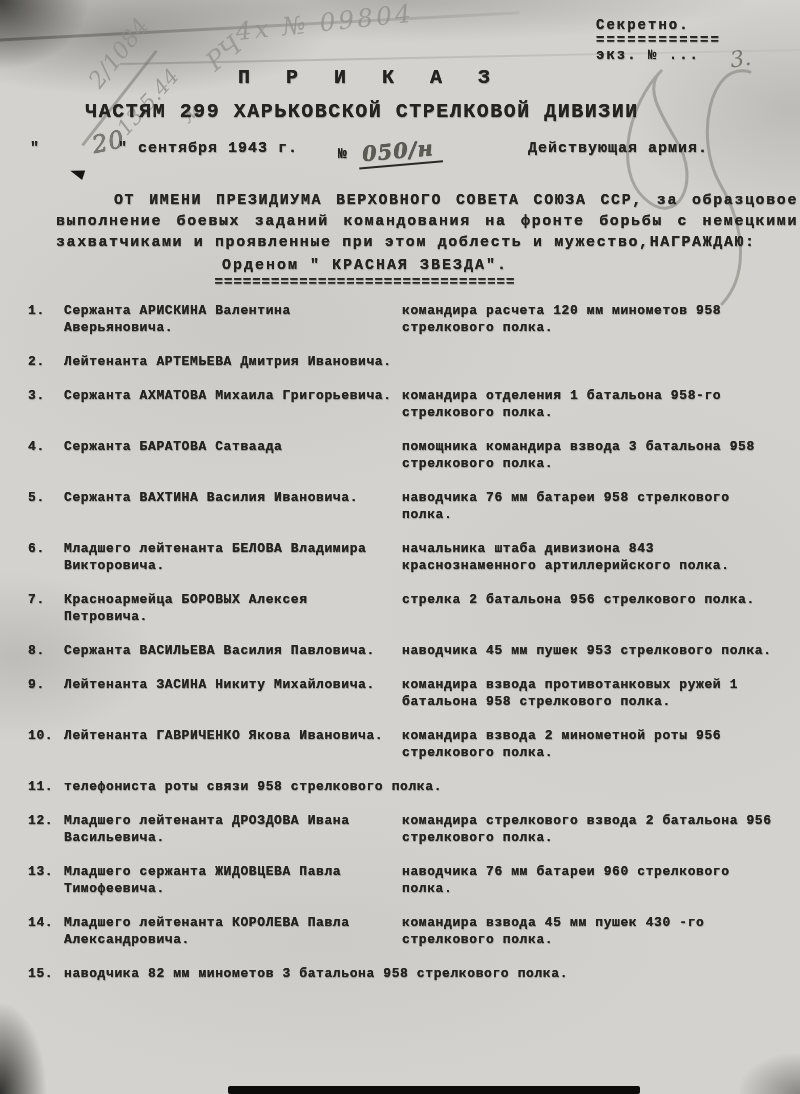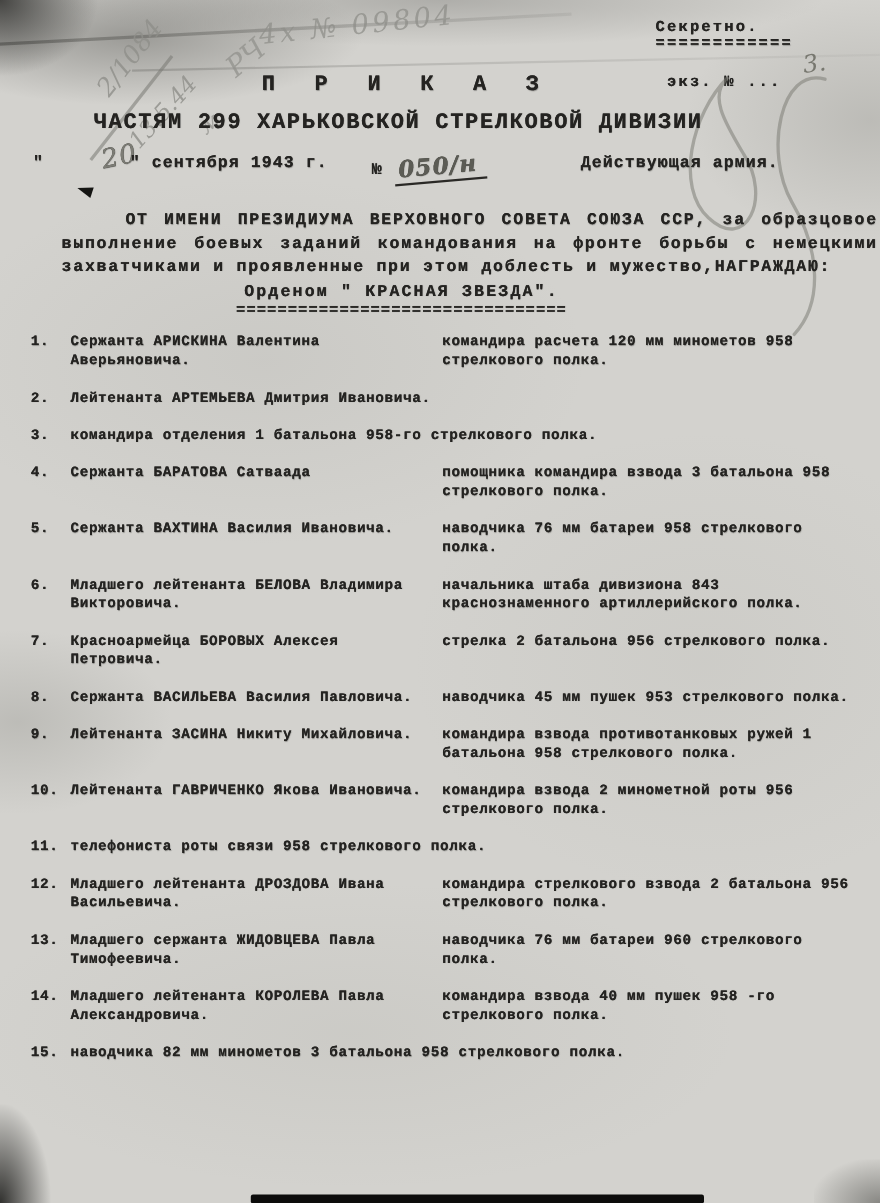--- a/index.html
+++ b/index.html
@@ -33,21 +33,21 @@
     background:radial-gradient(ellipse at 0% 100%, rgba(20,20,18,.85), transparent 72%);}
   .shade-botright{position:absolute;right:0;bottom:0;width:60px;height:40px;
     background:radial-gradient(ellipse at 100% 100%, rgba(60,60,56,.5), transparent 75%);}
   .bottom-bar{position:absolute;left:228px;top:1086px;width:412px;height:8px;background:#0c0c0b;border-radius:2px;}
 
   
   .ink{font-weight:700;text-shadow:0 0 .6px rgba(32,32,28,.85),.4px .5px .8px rgba(32,32,28,.35);}
   .pencil{color:#8f8f8a;font-family:"DejaVu Serif",serif;font-style:italic;font-weight:400;}
 
   .secret{position:absolute;left:596px;top:18px;font-size:14px;letter-spacing:2px;line-height:15px;}
-  .secret .copy{margin-top:20px;text-align:center;}
+  .secret .copy{margin-top:0;}
   .hw-copy-no{position:absolute;left:730px;top:46px;font-size:22px;transform:rotate(-8deg);color:#77776f;}
 
   .hw-top{position:absolute;left:235px;top:8px;font-size:25px;letter-spacing:3px;transform:rotate(-6deg);opacity:.75;}
   .hw-left1{position:absolute;left:78px;top:40px;font-size:23px;transform:rotate(-52deg);opacity:.8;}
   .hw-left2{position:absolute;left:108px;top:90px;font-size:21px;transform:rotate(-48deg);opacity:.8;}
   .hw-left3{position:absolute;left:205px;top:38px;font-size:26px;transform:rotate(-40deg);opacity:.7;}
   .hw-left4{position:absolute;left:182px;top:100px;font-size:22px;transform:rotate(-35deg);opacity:.7;}
   .hw-slash{position:absolute;left:118px;top:38px;width:2.5px;height:120px;background:rgba(120,120,114,.55);transform:rotate(38deg);}
 
   .title{position:absolute;left:0;top:66px;width:740px;text-align:center;font-size:20px;letter-spacing:12px;}
@@ -129,20 +129,21 @@
         <span class="num">1.</span>
         <span class="name">Сержанта АРИСКИНА Валентина Аверьяновича.</span>
         <span class="role">командира расчета 120 мм минометов 958 стрелкового полка.</span>
       </div>
     <div class="entry ink">
         <span class="num">2.</span>
         <span class="name">Лейтенанта АРТЕМЬЕВА Дмитрия Ивановича.</span>
       </div>
     <div class="entry ink">
         <span class="num">3.</span>
+        <span class="name">Сержанта АХМАТОВА Михаила Григорьевича.</span>
         <span class="role">командира отделения 1 батальона 958-го стрелкового полка.</span>
       </div>
     <div class="entry ink">
         <span class="num">4.</span>
         <span class="name">Сержанта БАРАТОВА Сатваада</span>
         <span class="role">помощника командира взвода 3 батальона 958 стрелкового полка.</span>
       </div>
     <div class="entry ink">
         <span class="num">5.</span>
         <span class="name">Сержанта ВАХТИНА Василия Ивановича.</span>
@@ -183,21 +184,21 @@
         <span class="role">командира стрелкового взвода 2 батальона 956 стрелкового полка.</span>
       </div>
     <div class="entry ink">
         <span class="num">13.</span>
         <span class="name">Младшего сержанта ЖИДОВЦЕВА Павла Тимофеевича.</span>
         <span class="role">наводчика 76 мм батареи 960 стрелкового полка.</span>
       </div>
     <div class="entry ink">
         <span class="num">14.</span>
         <span class="name">Младшего лейтенанта КОРОЛЕВА Павла Александровича.</span>
-        <span class="role">командира взвода 40 мм пушек 958 -го стрелкового полка.</span>
+        <span class="role">командира взвода 45 мм пушек 430 -го стрелкового полка.</span>
       </div>
     <div class="entry ink">
         <span class="num">15.</span>
         <span class="role">наводчика 82 мм минометов 3 батальона 958 стрелкового полка.</span>
       </div>
   </div>
 
   <div class="shade-topleft"></div>
   <div class="shade-botleft"></div>
   <div class="shade-botright"></div>

